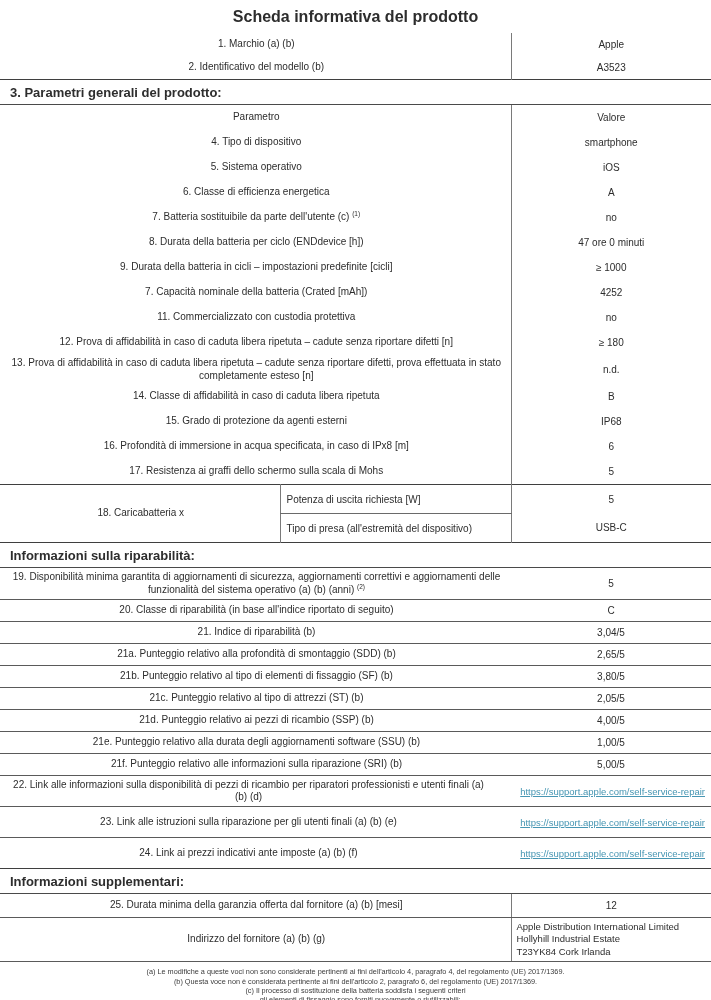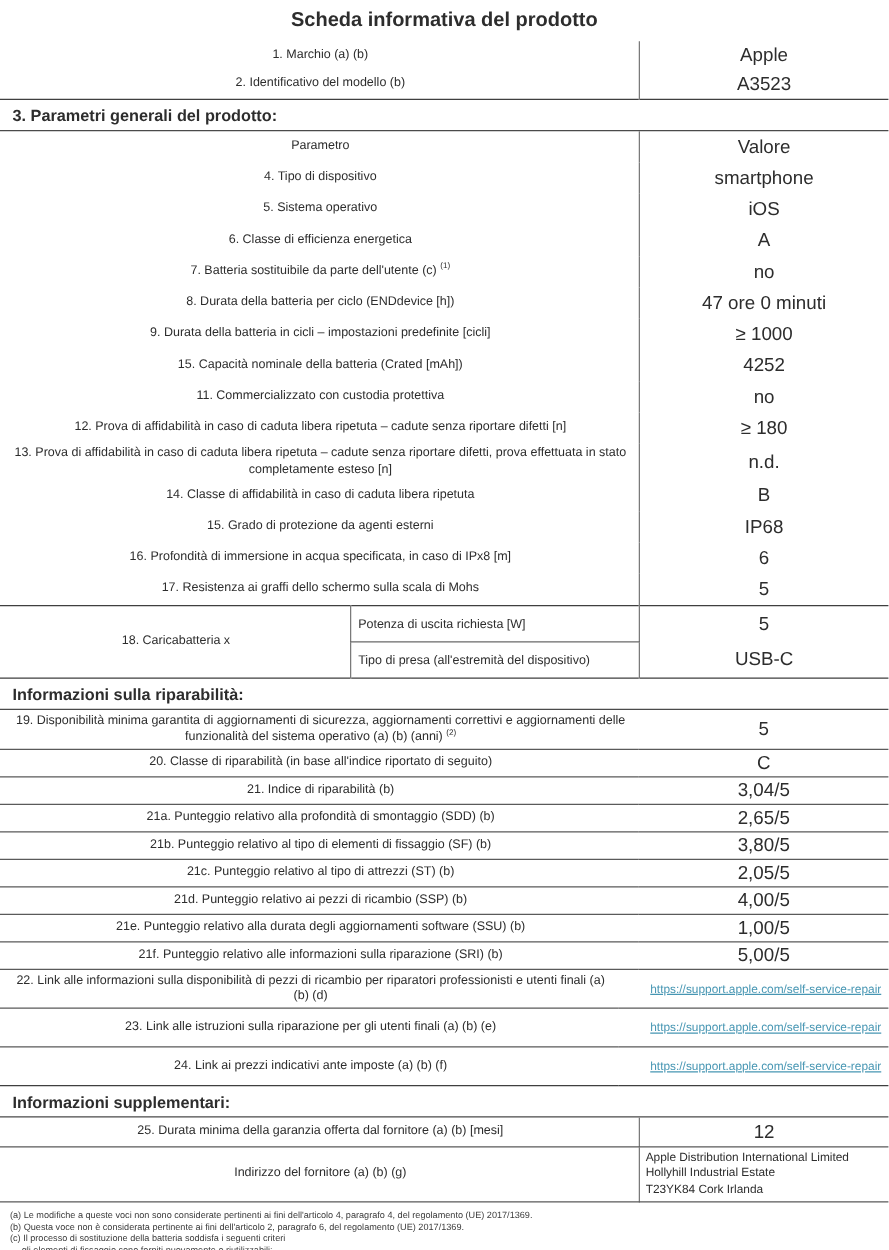--- a/index.html
+++ b/index.html
@@ -2,42 +2,42 @@
 <html><head>
 <meta charset="utf-8">
 <style>
   html,body{margin:0;padding:0;background:#fff;}
   .sheet{position:relative;width:711px;height:1000px;overflow:hidden;background:#fff;
          font-family:"Liberation Sans","DejaVu Sans",sans-serif;color:#2d2d2d;}
   .title{font-size:16px;font-weight:bold;text-align:center;padding:8px 0 7px 0;}
   table{width:100%;border-collapse:collapse;table-layout:fixed;}
   td{vertical-align:middle;}
   .lbl{font-size:10px;line-height:1.25;padding:2px 8px 2px 10px;text-align:center;}
-  .val{font-size:15px;text-align:center;padding:2px 4px;}
+  .val{font-size:10px;text-align:center;padding:2px 4px;}
   .divR{border-right:1px solid #7a7a7a;}
   .trow td{height:19px;}
   .t-top{border-bottom:1.5px solid #3f3f3f;}
   .sec{font-weight:bold;font-size:13px;padding:5px 10px 4px 10px;border-bottom:1.5px solid #4a4a4a;}
   .phead td{height:21px;}
   .prow td{height:21px;}
   .t-chg{border-top:1.5px solid #3f3f3f;border-bottom:1.5px solid #3f3f3f;}
   .t-chg td{height:24px;}
   .mid{font-size:10px;padding:2px 6px;text-align:left;border-right:1px solid #7a7a7a;border-left:1px solid #7a7a7a;}
   .mid1{border-bottom:1px solid #6a6a6a;margin-left:44px;}
   .rrow td{border-bottom:1px solid #5a5a5a;height:17px;}
   .r19 td{height:27px;}
   .lrow td{border-bottom:1px solid #5a5a5a;height:26px;}
   .lrow.last td{border-bottom:1.5px solid #3f3f3f;}
   .lnk{text-align:right;padding-right:6px;font-size:9.5px;white-space:nowrap;}
   .lnk a{text-decoration:underline;}
   .srow td{border-bottom:1px solid #5a5a5a;height:19px;}
   .addr{font-size:9.5px;line-height:1.3;text-align:left;padding:3px 17px 3px 5px;}
   sup{font-size:6.5px;vertical-align:super;line-height:0;}
   .fnotes{padding:5px 8px 0 8px;color:#3b3b3b;}
-  .fn{margin:0;font-size:7.3px;line-height:1.3;}
+  .fn{margin:0;font-size:7.3px;line-height:1.3;text-align:center;}
 </style>
 </head>
 <body>
 
 <div class="sheet">
 
   <div class="title">Scheda informativa del prodotto</div>
 
   <table class="t-top">
     <colgroup>
@@ -86,21 +86,21 @@
     </tr>
     <tr class="prow">
       <td class="lbl divR">8. Durata della batteria per ciclo (ENDdevice [h])</td>
       <td class="val">47 ore 0 minuti</td>
     </tr>
     <tr class="prow">
       <td class="lbl divR">9. Durata della batteria in cicli – impostazioni predefinite [cicli]</td>
       <td class="val">≥ 1000</td>
     </tr>
     <tr class="prow">
-      <td class="lbl divR">15. Capacità nominale della batteria (Crated [mAh])</td>
+      <td class="lbl divR">7. Capacità nominale della batteria (Crated [mAh])</td>
       <td class="val">4252</td>
     </tr>
     <tr class="prow">
       <td class="lbl divR">11. Commercializzato con custodia protettiva</td>
       <td class="val">no</td>
     </tr>
     <tr class="prow">
       <td class="lbl divR">12. Prova di affidabilità in caso di caduta libera ripetuta – cadute senza riportare difetti [n]</td>
       <td class="val">≥ 180</td>
     </tr>

